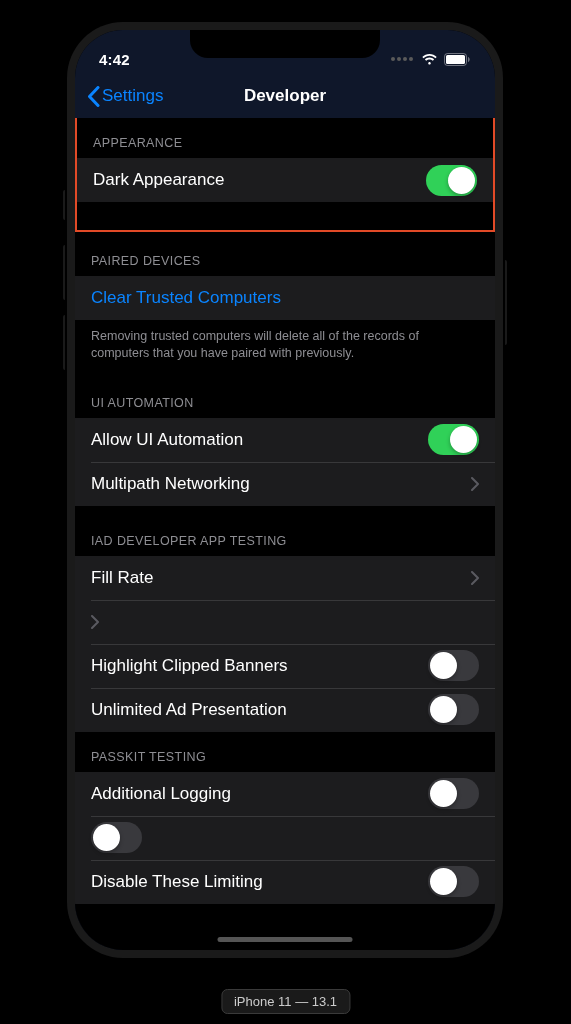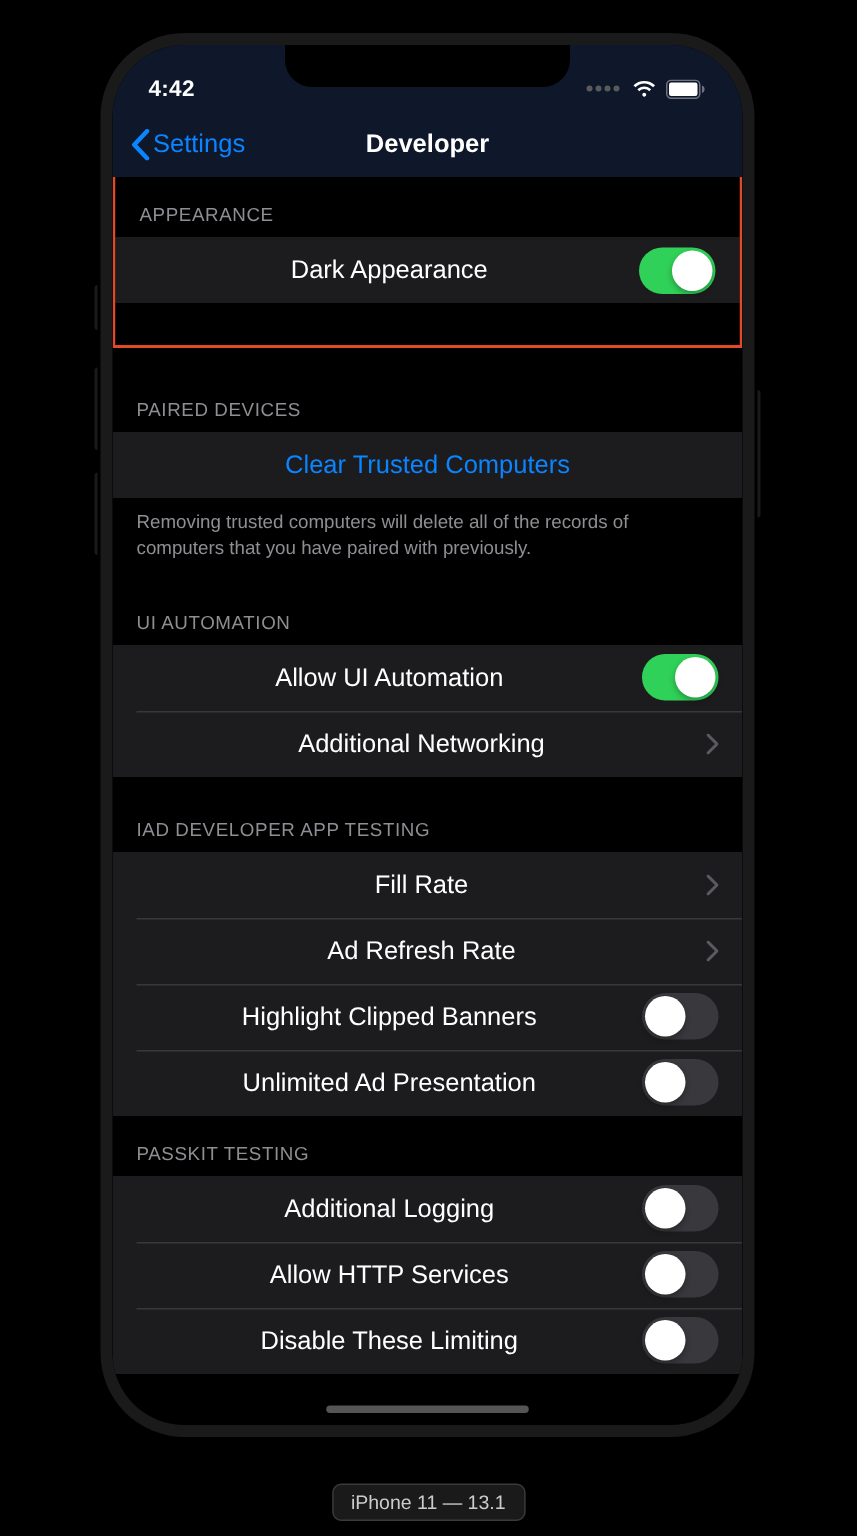--- a/index.html
+++ b/index.html
@@ -149,28 +149,28 @@
     .row + .row::before {
       content: "";
       position: absolute;
       top: 0;
       left: 16px;
       right: 0;
       height: 0.5px;
       background: #38383a;
     }
     .row.link .label { color: #0a84ff; }
-    .row .label { flex: 1; text-align: center; }
+    .row .label { flex: 1; }
     .chevron svg { display: block; }
     .chevron { color: #5a5a60; }
 
     
     .highlight-wrap {
       border: 2px solid #e24a27;
-      margin: -2px 0 16px 0;
+      margin: -2px 0 4px 0;
     }
 
     
     .toggle {
       width: 51px;
       height: 31px;
       border-radius: 16px;
       position: relative;
       flex-shrink: 0;
     }
@@ -283,39 +283,38 @@
       <div class="section-footer">Removing trusted computers will delete all of the records of computers that you have paired with previously.</div>
 
       <div class="section-header">UI AUTOMATION</div>
       <div class="row">
         <span class="label">Allow UI Automation</span>
         <div class="toggle on">
             <div class="knob"></div>
           </div>
       </div>
       <div class="row">
-        <span class="label">Additional Networking</span>
+        <span class="label">Multipath Networking</span>
         <span class="chevron">
           <svg width="8" height="14" viewBox="0 0 8 14" fill="none">
               <path d="M1 1l6 6-6 6" stroke="#5a5a60" stroke-width="2" stroke-linecap="round" stroke-linejoin="round"></path>
             </svg>
         </span>
       </div>
 
       <div class="section-header" style="padding-top:28px">IAD DEVELOPER APP TESTING</div>
       <div class="row">
         <span class="label">Fill Rate</span>
         <span class="chevron">
           <svg width="8" height="14" viewBox="0 0 8 14" fill="none">
               <path d="M1 1l6 6-6 6" stroke="#5a5a60" stroke-width="2" stroke-linecap="round" stroke-linejoin="round"></path>
             </svg>
         </span>
       </div>
       <div class="row">
-        <span class="label">Ad Refresh Rate</span>
         <span class="chevron">
           <svg width="8" height="14" viewBox="0 0 8 14" fill="none">
               <path d="M1 1l6 6-6 6" stroke="#5a5a60" stroke-width="2" stroke-linecap="round" stroke-linejoin="round"></path>
             </svg>
         </span>
       </div>
       <div class="row">
         <span class="label">Highlight Clipped Banners</span>
         <div class="toggle off">
             <div class="knob"></div>
@@ -329,21 +328,20 @@
       </div>
 
       <div class="section-header tight">PASSKIT TESTING</div>
       <div class="row">
         <span class="label">Additional Logging</span>
         <div class="toggle off">
             <div class="knob"></div>
           </div>
       </div>
       <div class="row">
-        <span class="label">Allow HTTP Services</span>
         <div class="toggle off">
             <div class="knob"></div>
           </div>
       </div>
       <div class="row">
         <span class="label">Disable These Limiting</span>
         <div class="toggle off">
             <div class="knob"></div>
           </div>
       </div>

